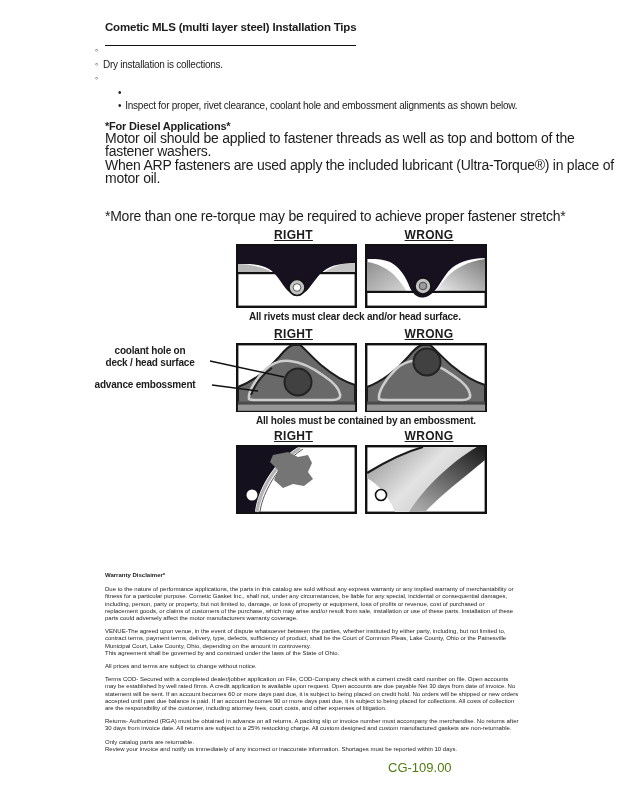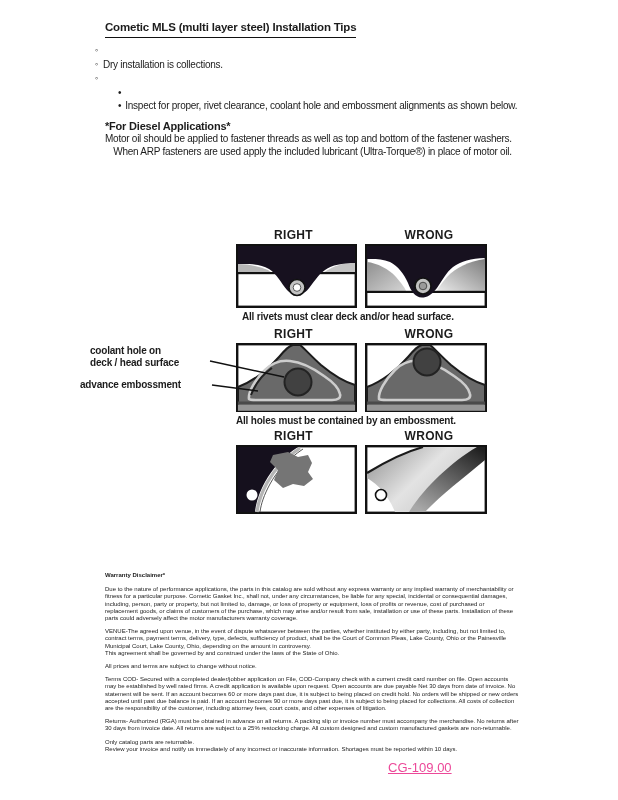--- a/index.html
+++ b/index.html
@@ -11,72 +11,72 @@
     background:#ffffff;
     color:#1c1c1c;
     font-family:"Liberation Sans", sans-serif;
     letter-spacing:-0.25px;
     overflow:hidden;
   }
   .page-title {
     position:absolute; left:105px; top:21px;
     font-size:11.5px; font-weight:700;
     border-bottom:1.6px solid #111;
-    padding-bottom:4px;
+    padding-bottom:12px;
     letter-spacing:-0.2px;
   }
   .tips { position:absolute; left:95px; top:45px; font-size:10px; }
   .tip-row { display:flex; align-items:baseline; line-height:13.3px; white-space:nowrap; }
   .tip-row.sub { margin-left:23px; }
   .marker-o { font-size:9px; margin-right:5px; position:relative; top:-1px; }
   .marker-dot { font-size:10px; margin-right:4px; }
   .diesel-heading {
     position:absolute; left:105px; top:120px;
     font-size:11px; font-weight:700; letter-spacing:-0.2px;
   }
-  .para { position:absolute; left:105px; font-size:10px; line-height:13.3px; white-space:pre-line;text-align:right; }
+  .para { position:absolute; left:105px; font-size:14px; line-height:13.3px; white-space:pre-line; }
   .para1 { top:132px; }
   .para2 { top:165px; }
   .note  { top:210px; white-space:nowrap; }
 
   .figure { position:absolute; left:236px; width:251px; }
   .fig1 { top:228px; }
   .fig2 { top:327px; }
   .fig3 { top:429px; }
-  .fig-labels { display:flex; gap:20px; height:16px; }
+  .fig-labels { display:flex; gap:20px; height:16px;text-decoration:underline; }
   .fig-label { font-size:12px; font-weight:700; letter-spacing:0.3px; text-align:center; }
   .fig-label.r { width:121px; }
   .fig-label.w { width:122px; }
   .fig-panels { display:flex; gap:8px; }
   .fig-panels svg { display:block; }
   .fig-caption {
-    margin-top:3px; margin-left:6px;
+    margin-top:3px; margin-left:13px;
     font-size:10px; font-weight:700; letter-spacing:-0.2px;
     line-height:12px; white-space:pre-line;
   }
-  .fig2 .fig-caption { margin-left:0; }
+  .fig2 .fig-caption { margin-left:20px; }
 
   .ann {
     position:absolute; right:calc(100% + 26px);
     font-size:10px; font-weight:700; letter-spacing:-0.2px;
-    line-height:11.5px; text-align:left; white-space:pre-line;
+    line-height:11.5px; text-align:center; white-space:pre-line;
   }
   .ann1 { top:18px; width:120px; }
   .ann2 { top:52px; width:130px; }
   .leader-lines { position:absolute; left:-32px; top:30px; pointer-events:none; }
 
   .legal {
     position:absolute; left:105px; top:572px; width:414px;
     font-size:6px; line-height:7.2px; letter-spacing:0;
   }
   .legal-heading { font-weight:700; margin-bottom:7px; }
   .legal p { margin-bottom:6px; white-space:pre-line; }
   .page-footer {
     position:absolute; left:388px; top:760px;
-    font-size:13px; letter-spacing:0; color:#ec4899;text-decoration:underline;
+    font-size:13px; letter-spacing:0; color:#4d7c0f;
   }
 </style>
 </head>
 <body>
 
 <div class="page">
 
   <div class="page-title">Cometic MLS (multi layer steel) Installation Tips</div>
 
   <div class="tips">
@@ -95,20 +95,21 @@
     </div>
     <div class="tip-row sub">
       <span class="marker-dot">•</span>
       <span>Inspect for proper, rivet clearance, coolant hole and embossment alignments as shown below.</span>
     </div>
   </div>
 
   <div class="diesel-heading">*For Diesel Applications*</div>
   <div class="para para1">Motor oil should be applied to fastener threads as well as top and bottom of the fastener washers.
 When ARP fasteners are used apply the included lubricant (Ultra-Torque®) in place of motor oil.</div>
+  <div class="para note">*More than one re-torque may be required to achieve proper fastener stretch*</div>
 
   <div class="figure fig1">
     <div class="fig-labels">
       <div class="fig-label r">RIGHT</div>
       <div class="fig-label w">WRONG</div>
     </div>
     <div class="fig-panels">
       <svg width="121" height="64" viewBox="0 0 121 64">
         <rect x="1.2" y="1.2" width="118.6" height="61.6" fill="#ffffff" stroke="#111" stroke-width="2.4"></rect>
         <path d="M2,20 C12,20 22,22 32,26 L36,29 L2,29 Z" fill="#b7b7b7"></path>

